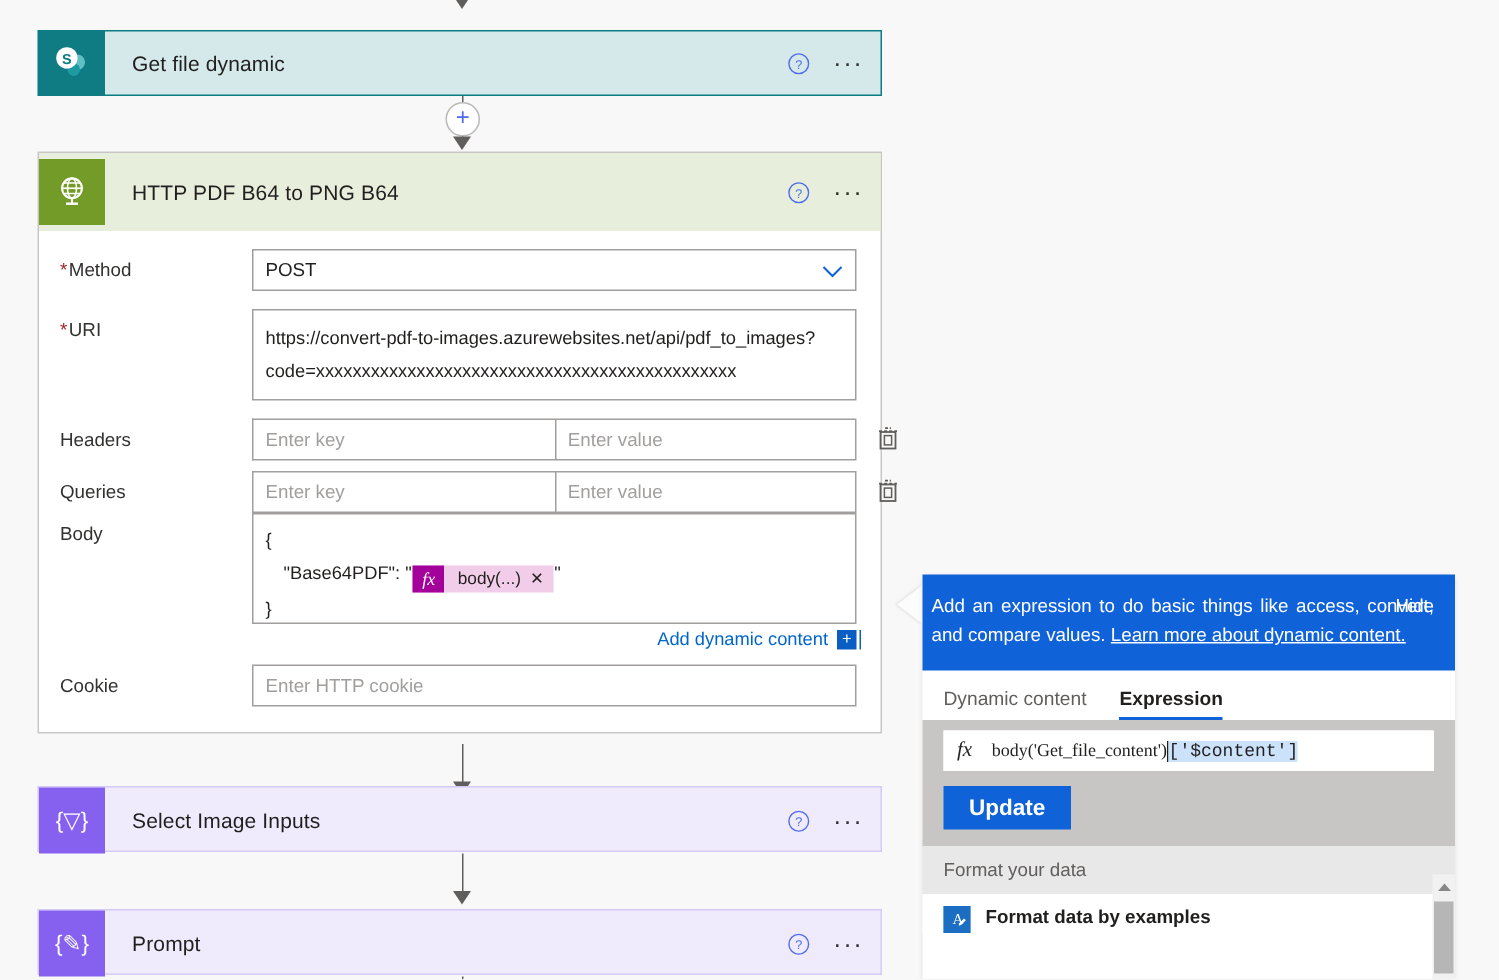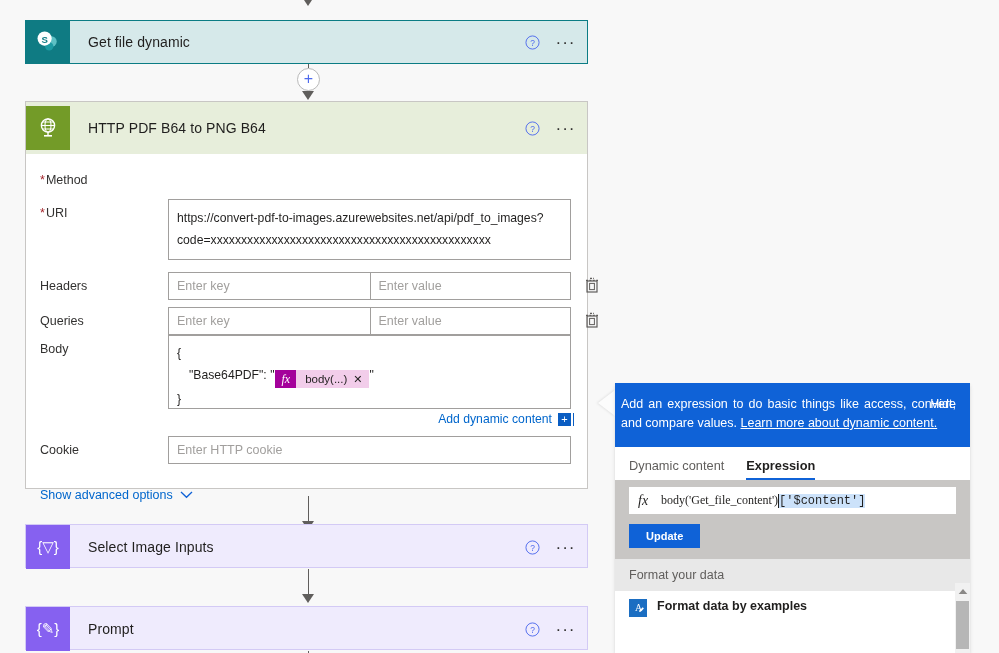--- a/index.html
+++ b/index.html
@@ -364,21 +364,21 @@
     font-family: "Liberation Mono", monospace;
     font-size: 12px;
     color: #201f1e;
     white-space: pre;
   }
   .btn-update {
     margin-top: 10px;
     background: #0f62d7;
     color: #fff;
     border: 0;
-    font-size: 11px;
+    font-size: 15px;
     font-weight: bold;
     padding: 6px 17px;
     font-family: "Liberation Sans", sans-serif;
     cursor: pointer;
   }
   .fly-section {
     background: #e8e8e8;
     color: #605e5c;
     font-size: 12.5px;
     padding: 9px 14px;
@@ -488,20 +488,28 @@
         </svg>
       </div>
       <div class="head-dots">...</div>
     </div>
 
     <div class="form">
 
       <div class="frow" style="margin-top:12px;">
         <div class="flabel">
           <span class="req">*</span><span>Method</span>
+        </div>
+        <div class="fctl select-wrap">
+          <div class="input">POST</div>
+          <span class="chev">
+            <svg width="14" height="9" viewBox="0 0 14 9">
+                <path d="M1 1 L7 7 L13 1" fill="none" stroke="#0f62d7" stroke-width="1.4"></path>
+              </svg>
+          </span>
         </div>
       </div>
 
       <div class="frow" style="margin-top:12px;">
         <div class="flabel">
           <span class="req">*</span><span>URI</span>
         </div>
         <div class="fctl">
           <div class="uri-box">
             <div>https://convert-pdf-to-images.azurewebsites.net/api/pdf_to_images?</div>
@@ -568,30 +576,20 @@
         <span class="addlink-chip">+</span>
       </div>
 
       <div class="frow" style="margin-top:10px;">
         <div class="flabel">Cookie</div>
         <div class="fctl">
           <div class="input placeholder">Enter HTTP cookie</div>
         </div>
       </div>
 
-      <div style="margin-top:21px;">
-        <span class="adv">
-          <span>Show advanced options</span>
-          <span>
-            <svg width="13" height="8" viewBox="0 0 13 8">
-                <path d="M1 1 L6.5 6.3 L12 1" fill="none" stroke="#0f62d7" stroke-width="1.3"></path>
-              </svg>
-          </span>
-        </span>
-      </div>
     </div>
   </div>
 
   <div class="conn" style="left:308px; top:496px;">
     <div class="conn-line" style="top:0; height:28px;"></div>
     <div class="arrow-head" style="top:25px;"></div>
   </div>
 
   <div class="card card-purple" style="top:524px;">
     <div class="card-head">

